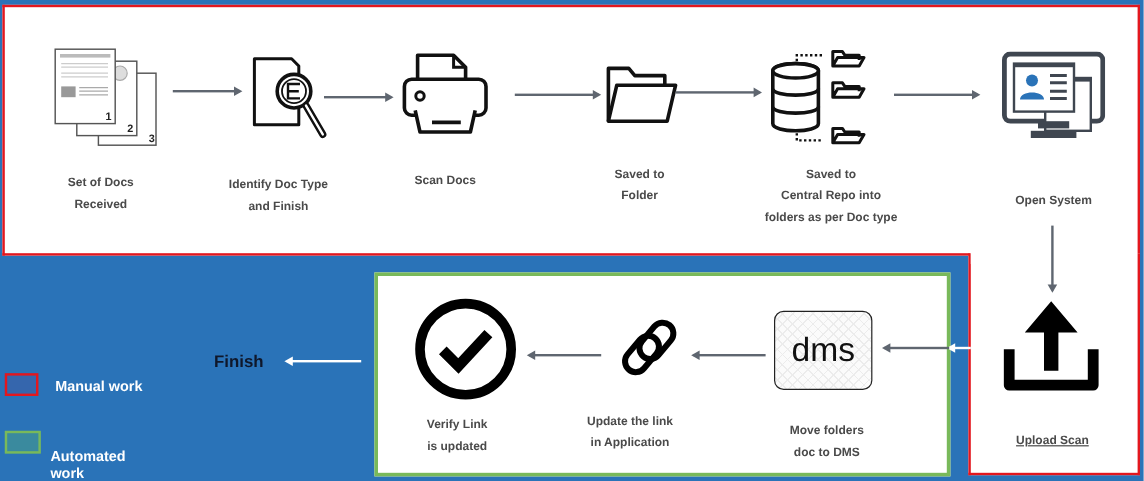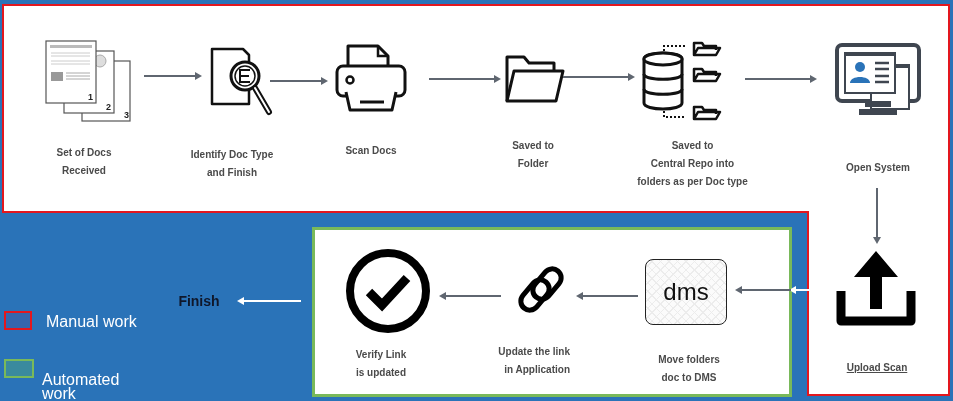--- a/index.html
+++ b/index.html
@@ -21,21 +21,21 @@
     .box-fill-join { left: 809px; top: 200px; width: 137px; height: 20px; background: #fff; }
     .box-auto {
       left: 312px; top: 227px; width: 474px; height: 164px;
       background: #fff; border: 3px solid #79b95a;
     }
     .label {
       color: #4a4a4a; font-weight: bold; font-size: 10px; text-align: center;
       line-height: 18px; white-space: pre-line;
     }
     .label.white { color: #0f172a; }
-    .legend-text { color: #fff; font-weight: normal; font-size: 16px; line-height: 14px; white-space: pre-line; }
+    .legend-text { color: #fff; font-weight: bold; font-size: 12px; line-height: 14px; white-space: pre-line; }
     .icon svg { display: block; }
     .arrow { height: 2px; background: #5f6670; }
     .arrow.r::after {
       content: ""; position: absolute; right: -2px; top: -3px;
       border-left: 7px solid #5f6670; border-top: 4px solid transparent; border-bottom: 4px solid transparent;
     }
     .arrow.l::before {
       content: ""; position: absolute; left: -2px; top: -3px;
       border-right: 7px solid #5f6670; border-top: 4px solid transparent; border-bottom: 4px solid transparent;
     }
@@ -46,21 +46,21 @@
       content: ""; position: absolute; left: -3px; bottom: -2px;
       border-top: 7px solid #5f6670; border-left: 4px solid transparent; border-right: 4px solid transparent;
     }
     .legend-swatch { width: 27px; height: 17px; }
     .dms-box {
       width: 80px; height: 64px; border: 1.5px solid #222; border-radius: 8px;
       background-color: #fbfbfb;
       background-image: repeating-linear-gradient(45deg, #ececec 0 1px, transparent 1px 6px),
                         repeating-linear-gradient(-45deg, #ececec 0 1px, transparent 1px 6px);
       display: flex; align-items: center; justify-content: center;
-      font-size: 24px; color: #111; font-family: "Liberation Sans", sans-serif;
+      font-size: 28px; color: #111; font-family: "Liberation Sans", sans-serif;
     }
   </style>
 </head>
 <body>
 
 <div class="abs box-manual-top"></div>
 <div class="abs box-manual-side"></div>
 <div class="abs box-fill-join"></div>
 <div class="abs box-manual-top-bottom"></div>
 <div class="abs box-auto"></div>
@@ -185,21 +185,21 @@
 <div class="abs arrow l" style="left:578px; top:295px; width:60px;"></div>
 
 <div class="abs icon" style="left:514px; top:264px;">
   <svg width="56" height="50" viewBox="0 0 56 50">
     <g fill="none" stroke="#000" stroke-width="5" stroke-linecap="round">
       <rect x="24" y="3" width="18" height="34" rx="9" transform="rotate(40 33 20)"></rect>
       <rect x="12" y="14" width="18" height="34" rx="9" transform="rotate(40 21 31)"></rect>
     </g>
   </svg>
 </div>
-<div class="abs label" style="left:440px; top:343px; width:130px; text-align:right;">Update the link
+<div class="abs label" style="left:460px; top:343px; width:130px; text-align:center;">Update the link
 in Application</div>
 <div class="abs arrow l" style="left:441px; top:295px; width:60px;"></div>
 
 <div class="abs icon" style="left:345px; top:248px;">
   <svg width="86" height="86" viewBox="0 0 86 86">
     <circle cx="43" cy="43" r="38" fill="#fff" stroke="#000" stroke-width="8"></circle>
     <path d="M24 44 L37 57 L62 30" fill="none" stroke="#000" stroke-width="9" stroke-linejoin="miter"></path>
   </svg>
 </div>
 <div class="abs label" style="left:326px; top:346px; width:110px;">Verify Link

